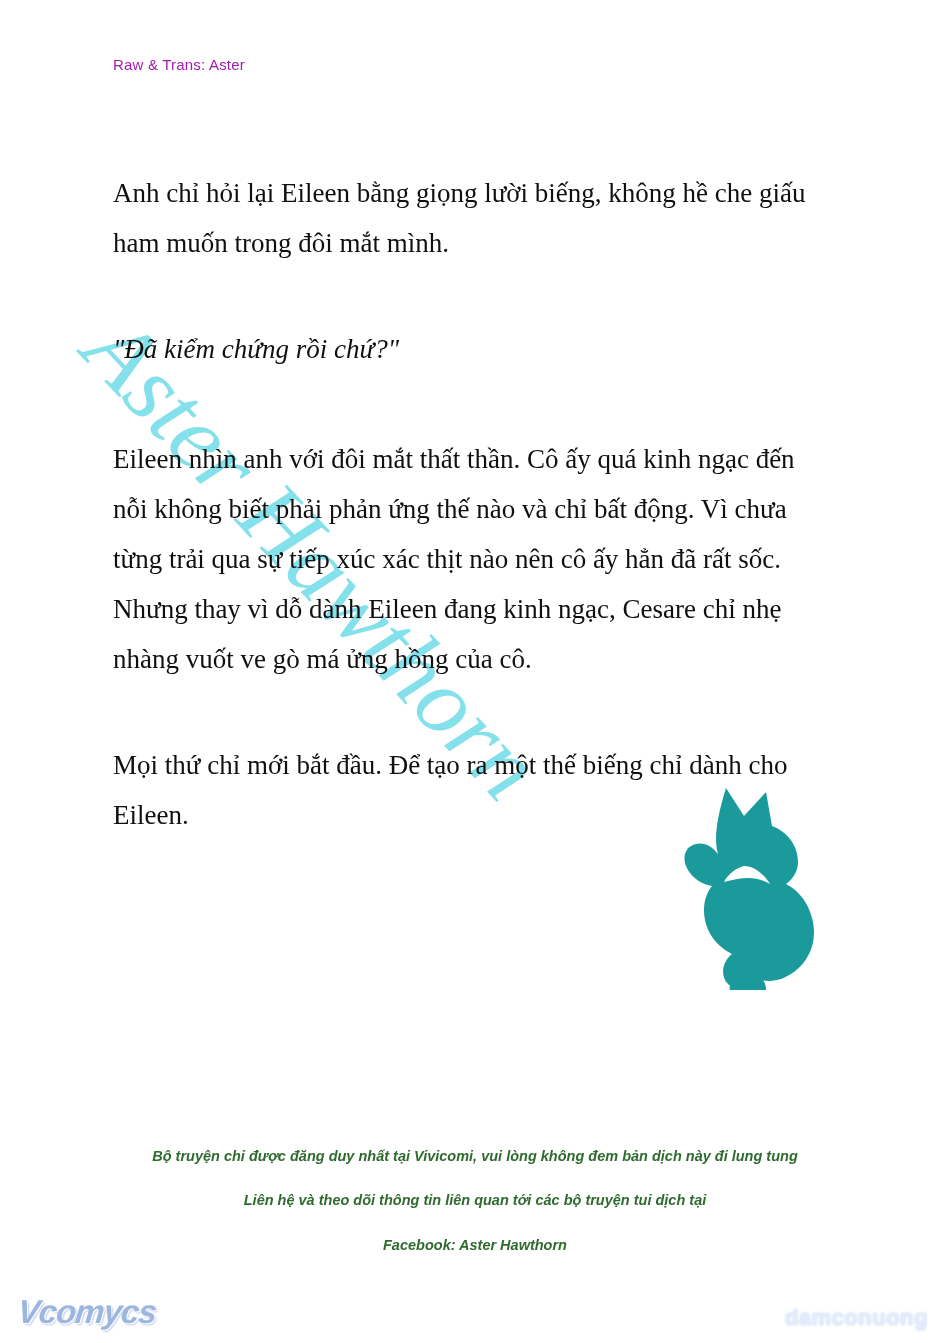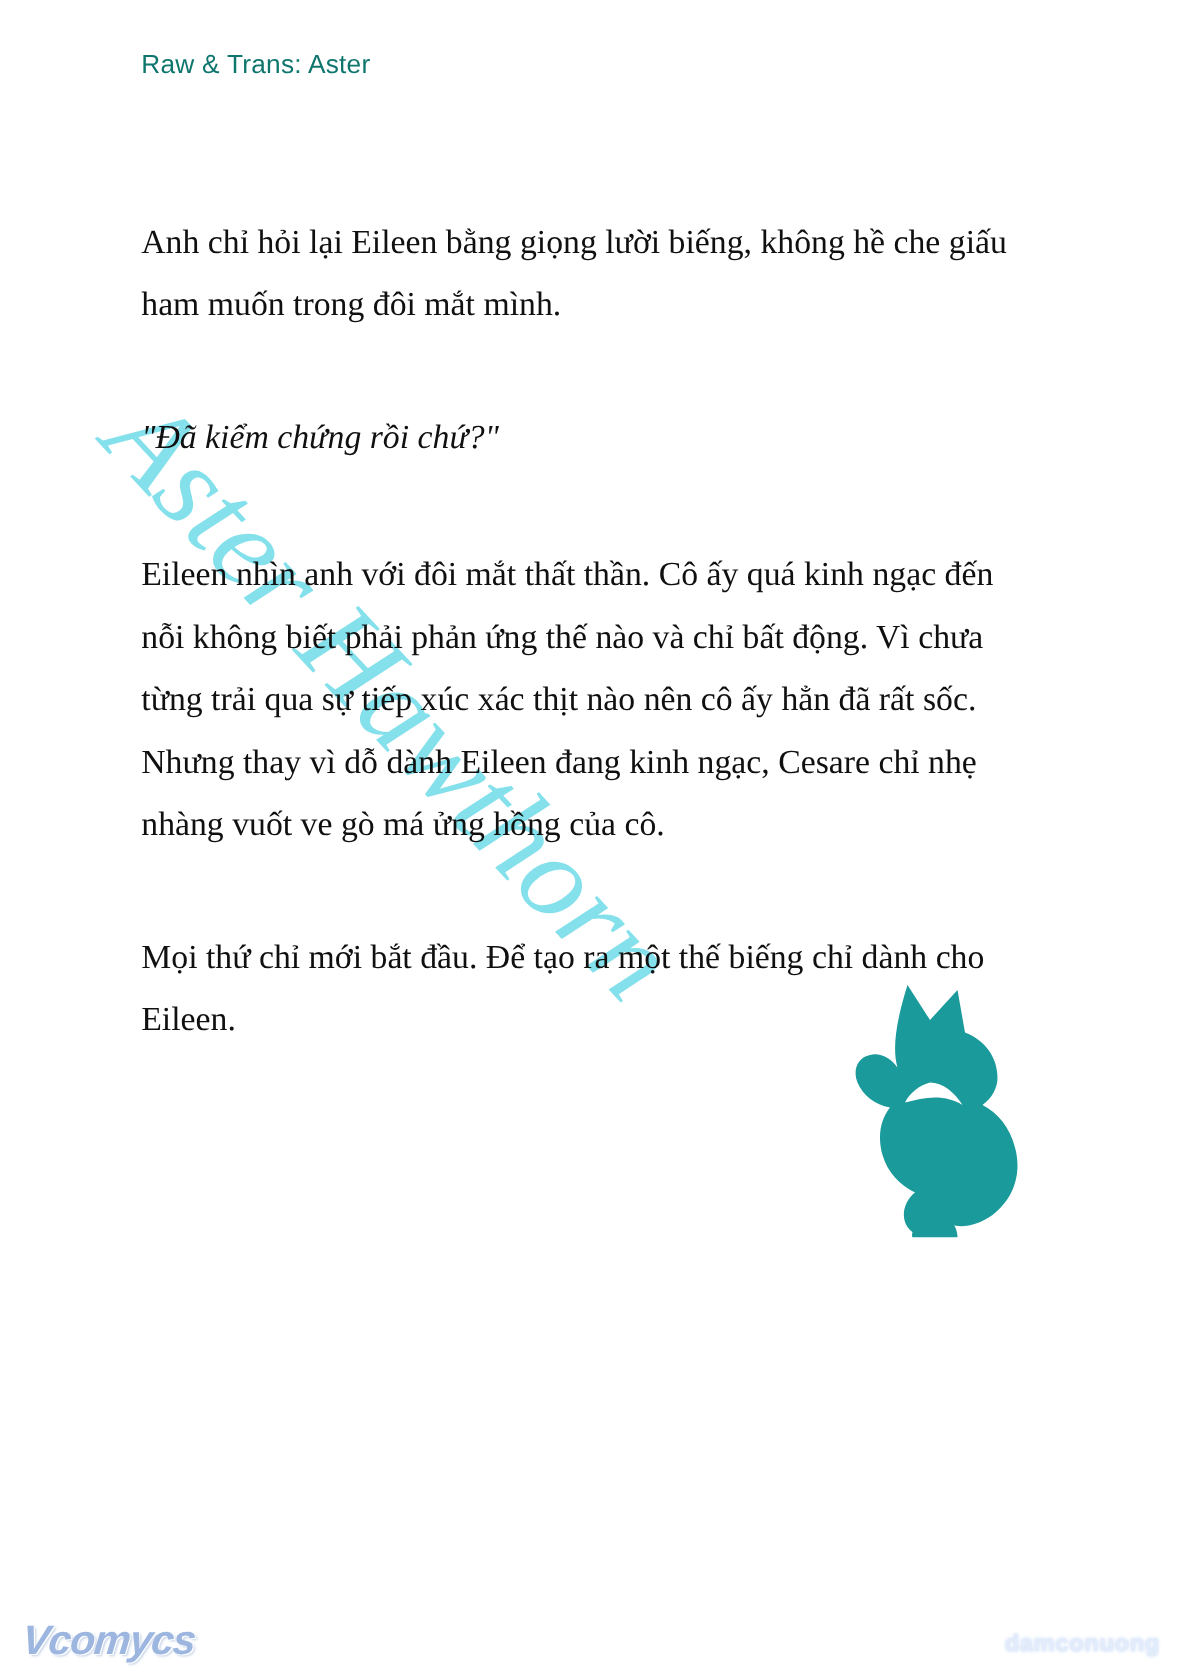--- a/index.html
+++ b/index.html
@@ -14,24 +14,24 @@
     height: 1343px;
     background: #ffffff;
     overflow: hidden;
     font-family: "Liberation Serif", "DejaVu Serif", serif;
   }
 
   
   .header-credit {
     position: absolute;
     left: 113px;
-    top: 40px;
-    font-family: "Liberation Sans", "DejaVu Sans", sans-serif;
-    font-size: 21px;
-    color: #0f766e;
+    top: 56px;
+    font-family: "Liberation Sans", "DejaVu Sans", sans-serif;
+    font-size: 15px;
+    color: #a21caf;
     letter-spacing: 0.2px;
     white-space: nowrap;
   }
 
   
   .body-column {
     position: absolute;
     left: 113px;
     top: 168px;
     width: 720px;
@@ -128,21 +128,21 @@
     text-shadow: 1px 1px 0 #ffffff, 2px 2px 2px rgba(120,150,200,0.45);
     transform: skewX(-6deg);
     user-select: none;
   }
   .brand-damconuong {
     position: absolute;
     right: 22px;
     top: 18px;
     font-family: "Liberation Sans", "DejaVu Sans", sans-serif;
     font-weight: bold;
-    font-size: 19px;
+    font-size: 22px;
     letter-spacing: 0.5px;
     color: #e3ecfa;
     text-shadow: 0 0 3px rgba(190,212,245,0.95);
     user-select: none;
   }
 </style>
 </head>
 <body>
 
 <div id="page">
@@ -185,19 +185,24 @@
     </svg>
   </div>
 
   <div class="body-column">
     <p class="para">Anh chỉ hỏi lại Eileen bằng giọng lười biếng, không hề che giấu ham muốn trong đôi mắt mình.</p>
     <p class="para quote">"Đã kiểm chứng rồi chứ?"</p>
     <p class="para">Eileen nhìn anh với đôi mắt thất thần. Cô ấy quá kinh ngạc đến nỗi không biết phải phản ứng thế nào và chỉ bất động. Vì chưa từng trải qua sự tiếp xúc xác thịt nào nên cô ấy hẳn đã rất sốc. Nhưng thay vì dỗ dành Eileen đang kinh ngạc, Cesare chỉ nhẹ nhàng vuốt ve gò má ửng hồng của cô.</p>
     <p class="para last">Mọi thứ chỉ mới bắt đầu. Để tạo ra một thế biếng chỉ dành cho Eileen.</p>
   </div>
 
+  <div class="footer-notes">
+    <p class="note">Bộ truyện chỉ được đăng duy nhất tại Vivicomi, vui lòng không đem bản dịch này đi lung tung</p>
+    <p class="note">Liên hệ và theo dõi thông tin liên quan tới các bộ truyện tui dịch tại</p>
+    <p class="note last">Facebook: Aster Hawthorn</p>
+  </div>
 
   <div class="bottom-bar">
     <div class="brand-vcomycs">Vcomycs</div>
     <div class="brand-damconuong">damconuong</div>
   </div>
 
 </div>
 
 </body></html>

